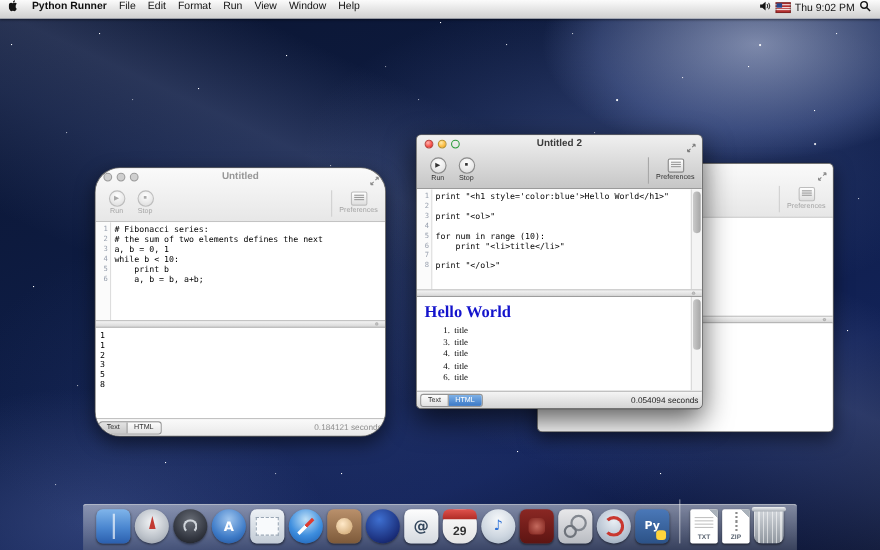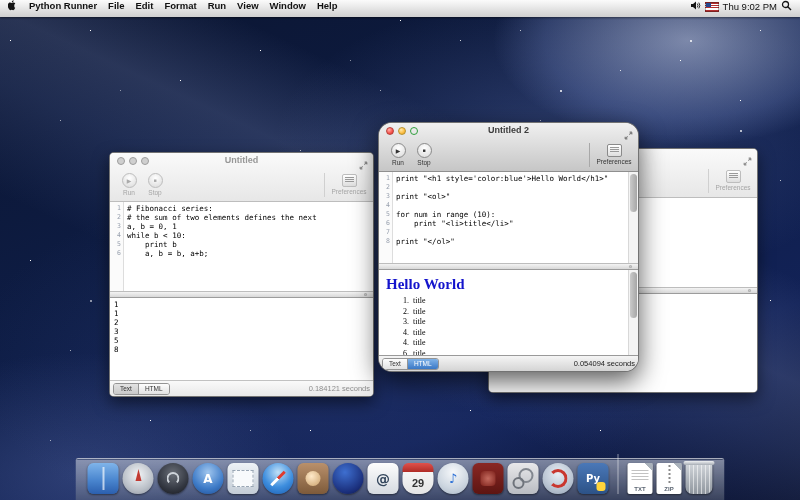--- a/index.html
+++ b/index.html
@@ -27,32 +27,32 @@
     250px 430px rgba(255,255,255,.6),520px 30px rgba(255,255,255,.7),350px 60px rgba(255,255,255,.5);}
   .stars::after{content:"";position:absolute;width:2px;height:2px;border-radius:50%;background:transparent;box-shadow:
     690px 40px #fff, 740px 130px rgba(255,255,255,.9), 200px 160px rgba(255,255,255,.8), 90px 300px rgba(255,255,255,.7), 560px 90px #fff;}
 
   
   .menubar{position:absolute;top:0;left:0;right:0;height:17px;z-index:100;display:flex;align-items:flex-start;
     padding:0 8px;background:linear-gradient(#fbfbfb,#cfcfcf);box-shadow:0 1px 2px rgba(0,0,0,.45);
     font-size:9.5px;color:#111;}
   .menubar .apple{margin-right:11px;display:flex;align-items:center;}
   .menubar .appname{font-weight:bold;margin-right:11px;}
-  .menu-item{margin-right:11px;cursor:default;font-weight:bold;}
+  .menu-item{margin-right:11px;cursor:default;}
   .menubar .right{margin-left:auto;display:flex;align-items:center;gap:4px;}
   .flag{position:relative;width:12px;height:8px;border:0.5px solid rgba(0,0,0,.3);
     background:repeating-linear-gradient(180deg,#b23030 0 1px,#fff 1px 2.2px);}
   .flag::after{content:"";position:absolute;left:0;top:0;width:5px;height:4px;background:#25468d;}
   .clock{font-size:9.5px;}
 
   
   .window{position:absolute;display:flex;flex-direction:column;background:#fff;border:1px solid rgba(0,0,0,.55);
     border-radius:5px;overflow:hidden;}
-  .win1{left:109px;top:152px;width:263px;height:243px;z-index:10;box-shadow:0 6px 16px rgba(0,0,0,.5);}
-  .win2{left:378px;top:122px;width:259px;height:248px;z-index:20;box-shadow:0 9px 26px rgba(0,0,0,.65);border-radius:14px;}
+  .win1{left:86px;top:152px;width:263px;height:243px;z-index:10;box-shadow:0 6px 16px rgba(0,0,0,.5);border-radius:23px;}
+  .win2{left:378px;top:122px;width:259px;height:248px;z-index:20;box-shadow:0 9px 26px rgba(0,0,0,.65);}
   .win3{left:488px;top:148px;width:268px;height:243px;z-index:5;box-shadow:0 6px 16px rgba(0,0,0,.5);}
 
   .chrome{flex:0 0 auto;background:linear-gradient(#f0f0f0,#c6c6c6);border-bottom:1px solid #8f8f8f;}
   .inactive .chrome{background:linear-gradient(#fafafa,#e7e7e7);border-bottom:1px solid #bdbdbd;}
   .titlebar{position:relative;height:15px;}
   .title{text-align:center;font-size:9px;font-weight:bold;color:#3c3c3c;line-height:15px;}
   .inactive .title{color:#979797;}
   .lights{position:absolute;left:7px;top:4px;display:flex;gap:4px;}
   .light{width:8px;height:8px;border-radius:50%;box-sizing:border-box;}
   .light.close{background:radial-gradient(circle at 35% 30%,#ffb2ae,#f85149 60%,#c93732);border:0.5px solid #b5423c;}
@@ -435,21 +435,20 @@
       <div class="scrollbar">
         <span class="thumb" style="top:2px;height:38px;"></span>
       </div>
     </div>
     <div class="splitter"></div>
     <div class="output">
       <div class="html-heading" style="color: rgb(20, 20, 204);">Hello World</div>
       <div class="html-list">
 
       <div class="html-li">1.  title</div>
-          <div class="html-li">2.  title</div>
           <div class="html-li">3.  title</div>
           <div class="html-li">4.  title</div>
           <div class="html-li">4.  title</div>
           <div class="html-li">6.  title</div>
         </div>
       <div class="scrollbar">
         <span class="thumb" style="top:2px;height:46px;"></span>
       </div>
     </div>
     <div class="wfooter">

